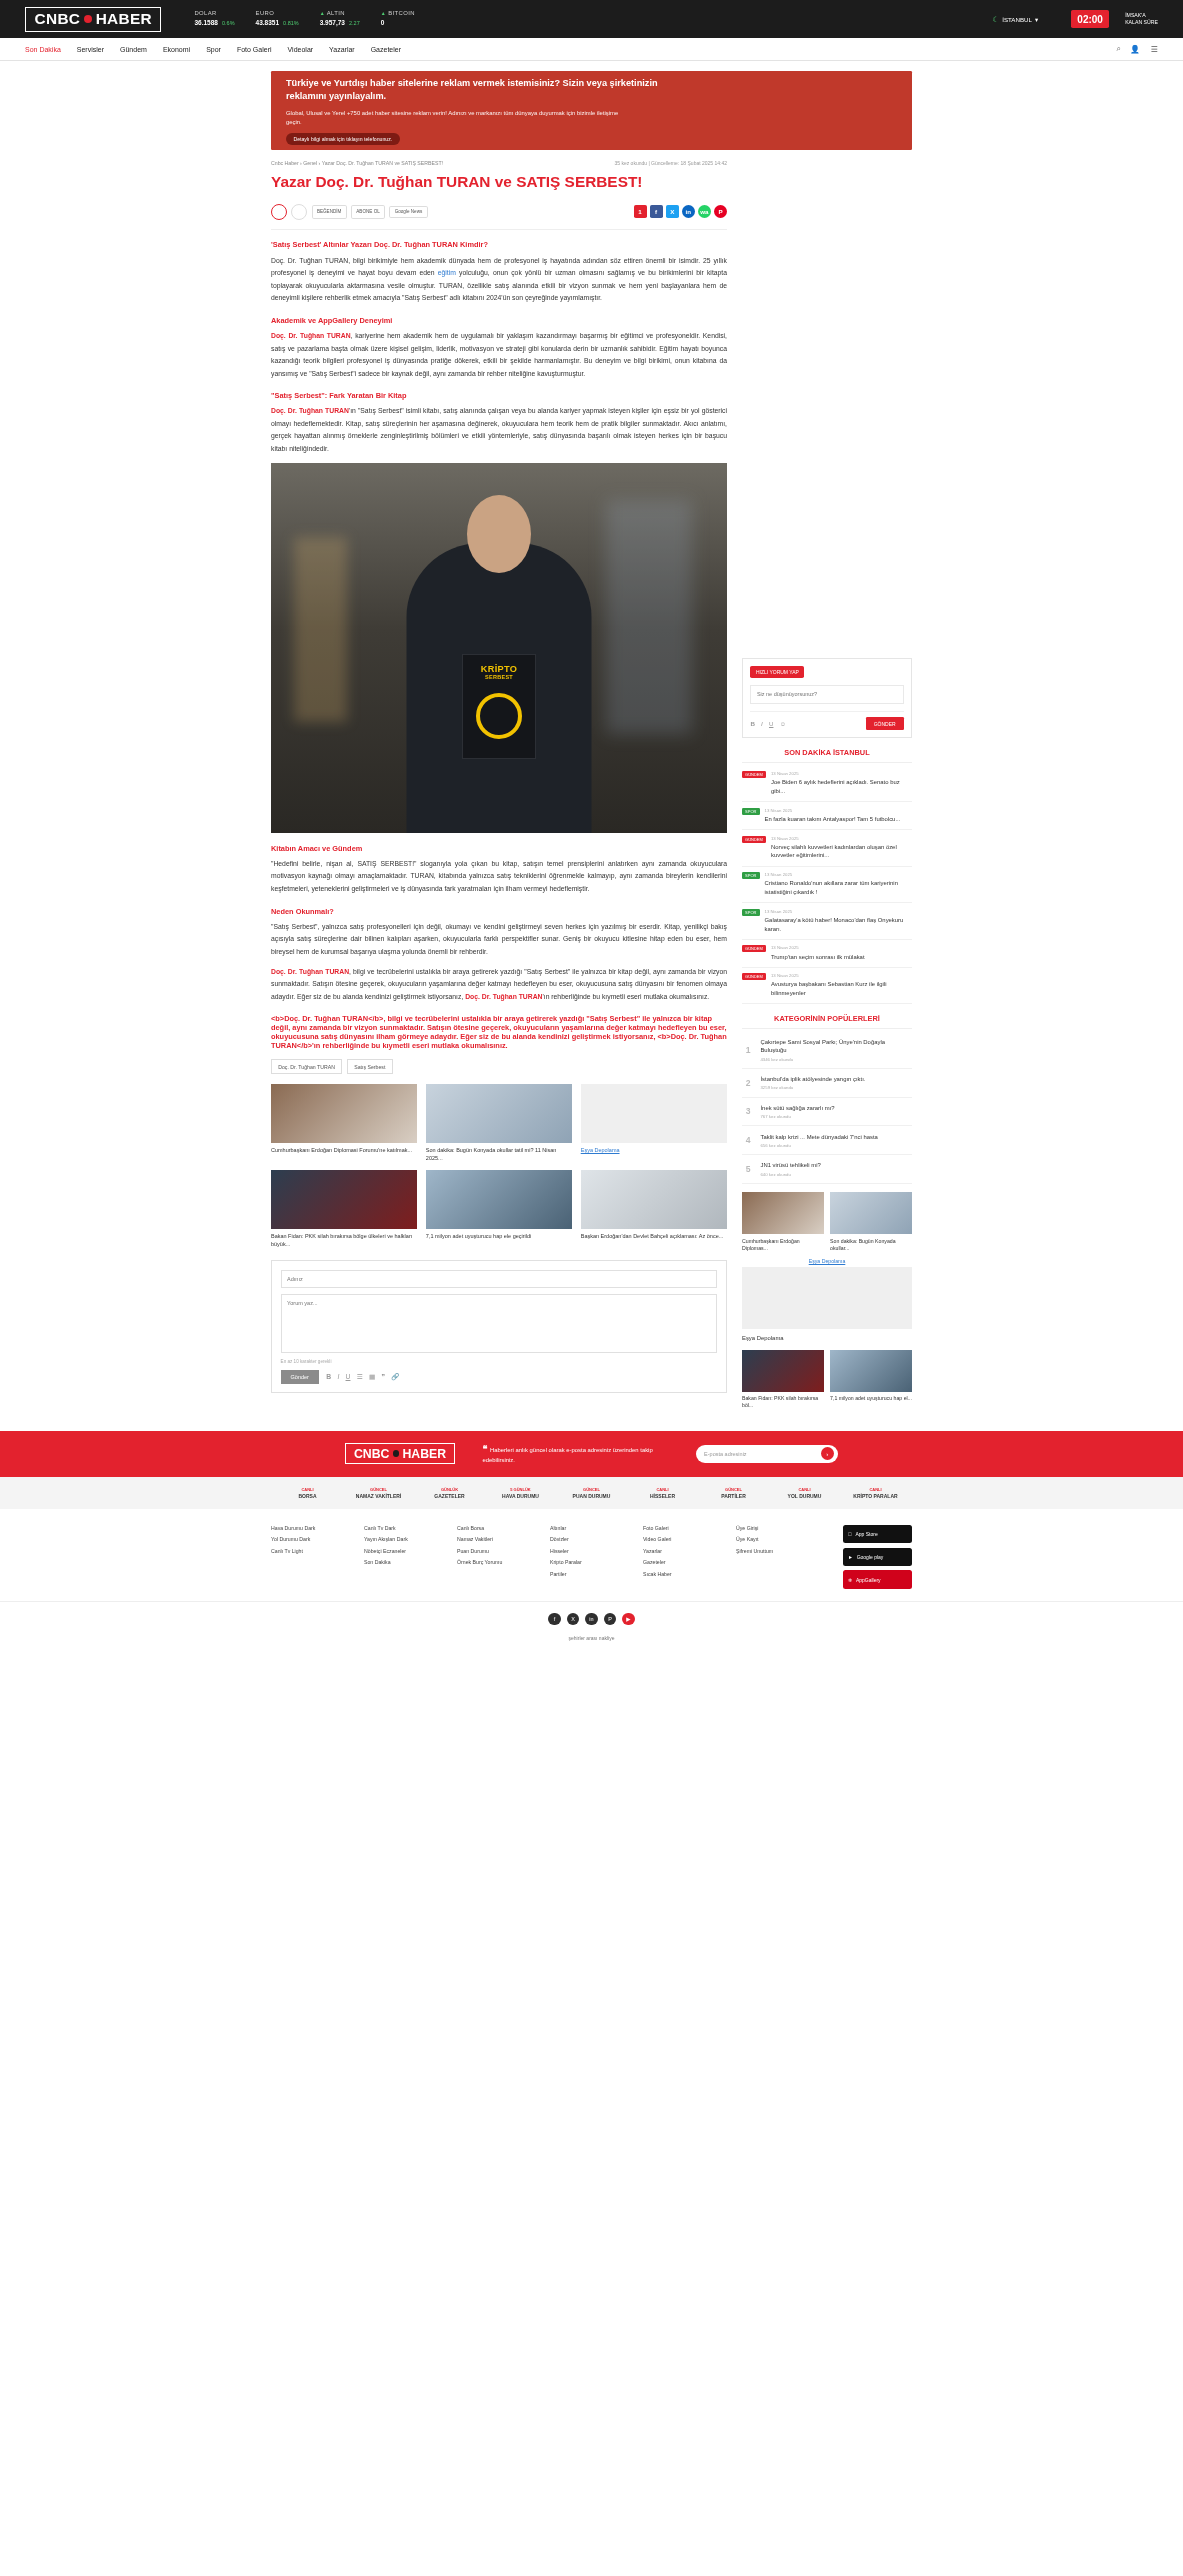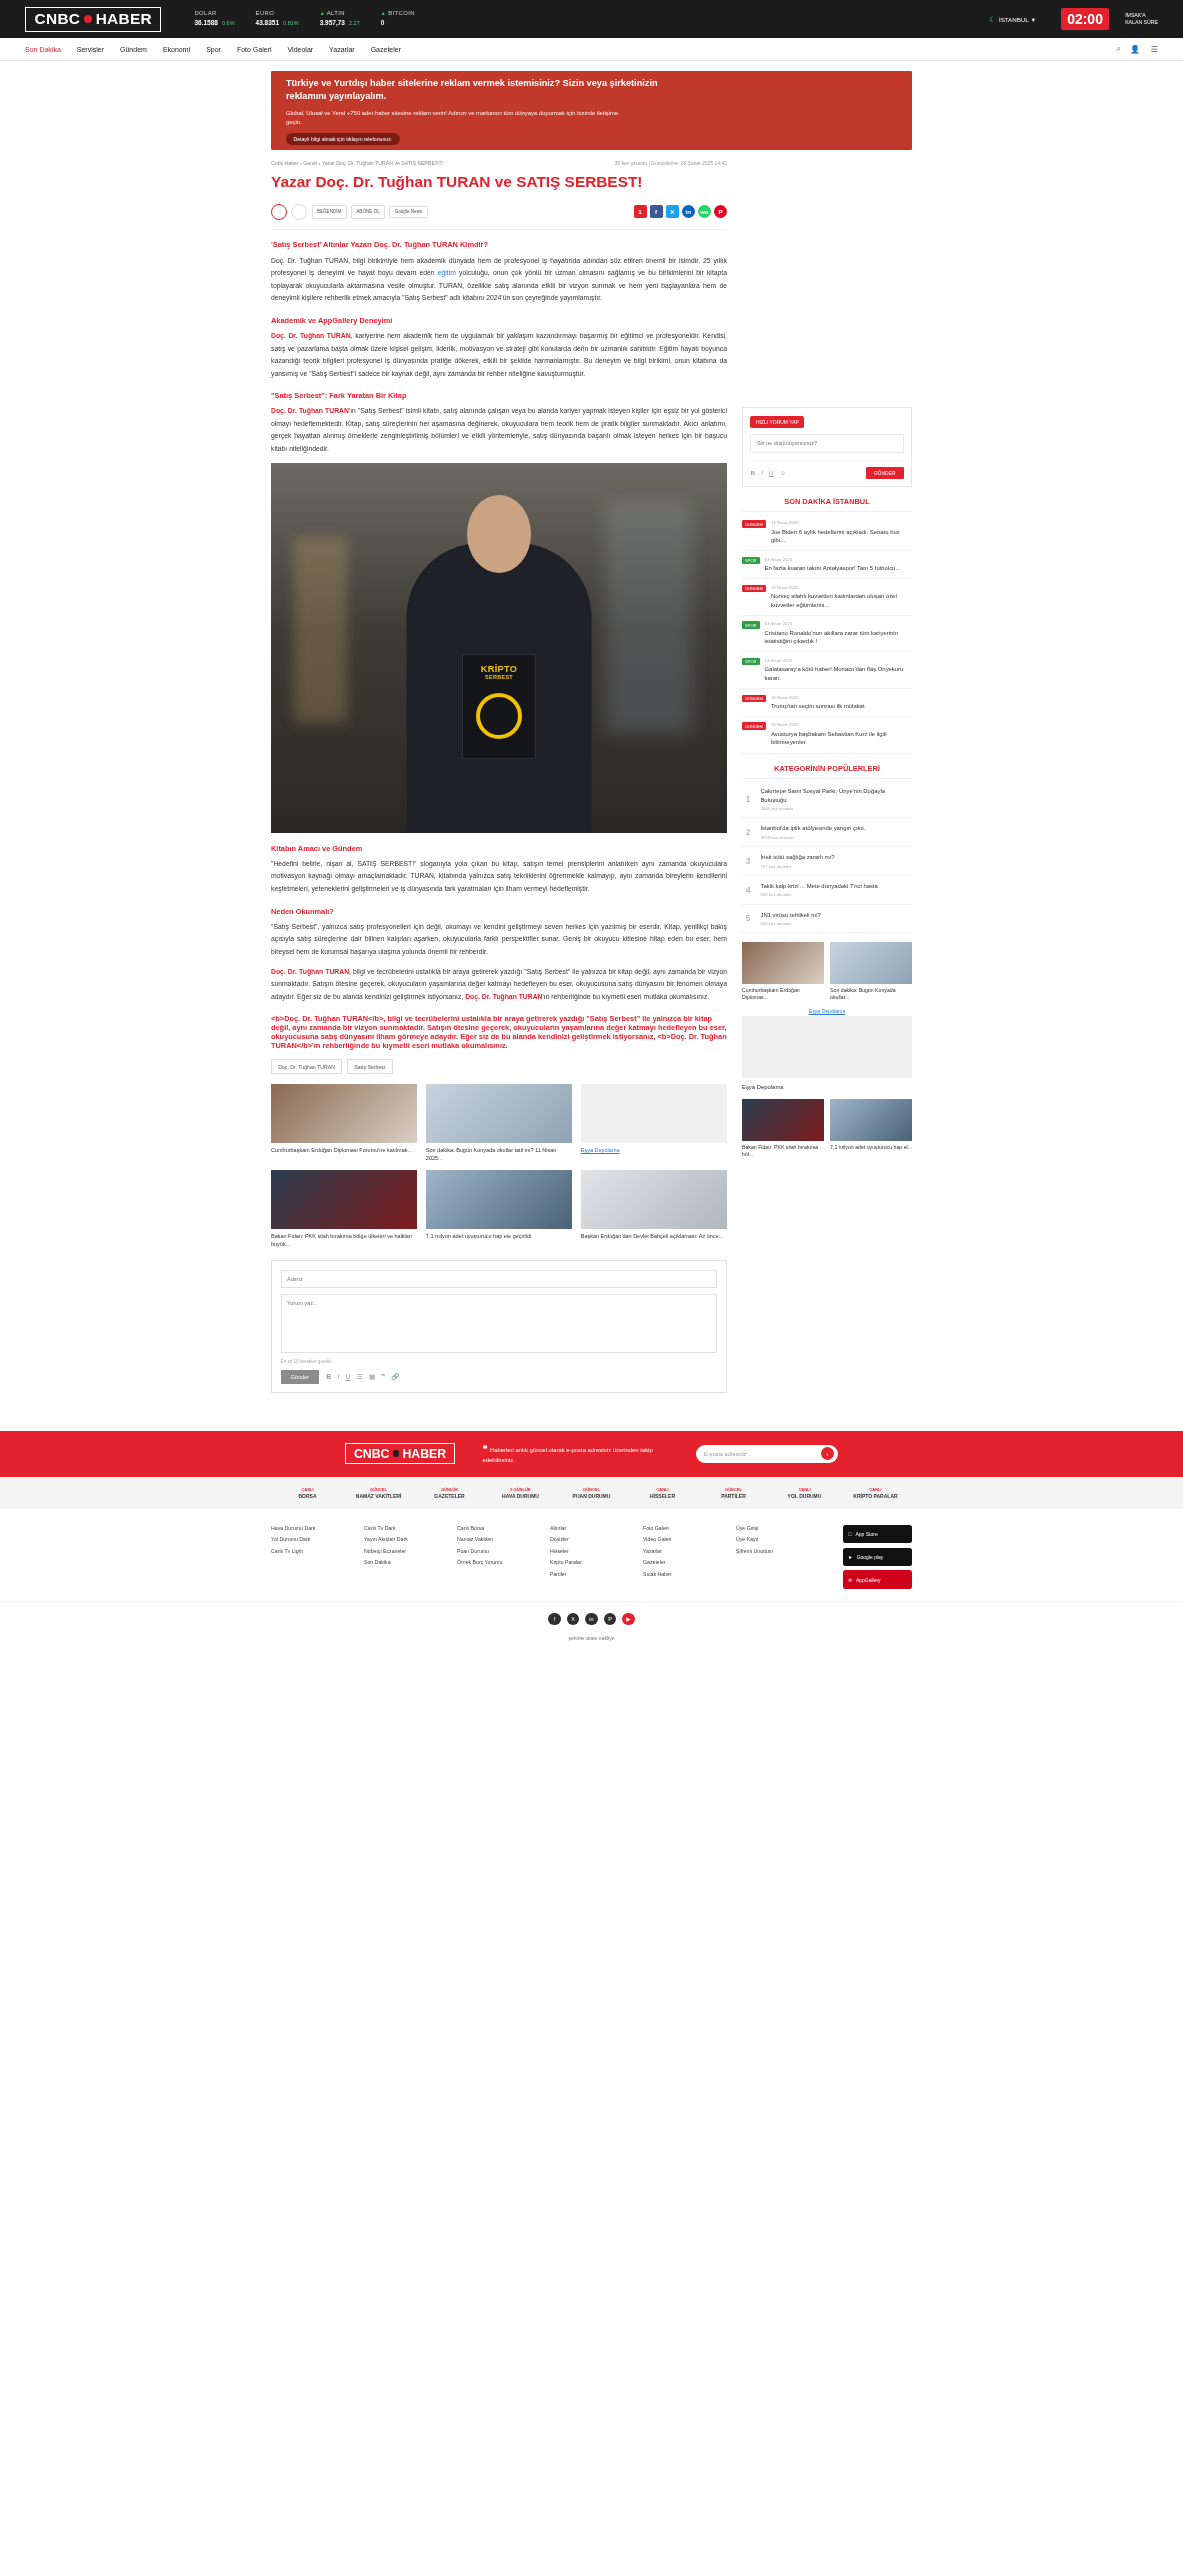--- a/index.html
+++ b/index.html
@@ -40,22 +40,22 @@
   .ticker { display: flex; align-items: center; gap: 21px; margin-left: 22px; }
   .tick-item { color: #fff; line-height: 1.25; }
   .tick-name { font-size: 5.9px; color: #cfcfcf; letter-spacing: 0.4px; display:block;}
   .tick-val { font-size: 6.5px; font-weight: bold; }
   .tick-chg { font-size: 5.5px; color: #4ecb71; margin-left: 1.8px; }
   .arrow-up { color: #4ecb71; font-size: 5px; }
 
   .city-box { display:flex; align-items:center; gap:3.1px; color:#fff; font-size:6.2px; margin-left:auto;}
   .moon { color: #4ecb71; font-size: 7.4px; }
   .clock-badge {
-    background: #e3222e; color: #fff; font-weight: bold; font-size: 14px;
-    padding: 3.1px 6.2px; border-radius: 1.8px; margin-left: 15px;
+    background: #e3222e; color: #fff; font-weight: bold; font-size: 10px;
+    padding: 3.1px 6.2px; border-radius: 1.8px; margin-left: 22px;
   }
   .imsak {
     color: #fff; font-size: 5.2px; line-height: 1.3; margin-left: 5px; text-align: left;
   }
 
   
   .nav {
     background: #fff;
     border-bottom: 0.6px solid #e3e3e3;
     height: 23.4px;
@@ -78,21 +78,21 @@
     padding: 8.6px 15px; position: relative; border-radius: 1.2px;
   }
   .ad-banner h3 { font-size: 9.2px; font-weight: bold; line-height: 1.5; max-width: 382px; }
   .ad-banner p { font-size: 5.9px; margin-top: 5px; max-width: 333px; line-height: 1.5; opacity: .95;}
   .ad-btn {
     margin-top: 6.2px; background: #7e1b13; color: #fff; font-size: 5.2px;
     padding: 3.1px 7.4px; border-radius: 6.2px; width: max-content;
   }
 
   
-  .container { width: 641px; margin: 0 auto; display: flex; gap: 15px; align-items: center; }
+  .container { width: 641px; margin: 0 auto; display: flex; gap: 15px; align-items: flex-end; }
   .content { width: 456px; }
   .sidebar { width: 170px; }
 
   .crumbs-row { display: flex; align-items: center; padding: 3.7px 0 1.2px; }
   .crumbs { font-size: 5.2px; color: #888; }
   .crumbs-meta { margin-left: auto; font-size: 5px; color: #999; }
 
   h1.title {
     font-size: 15.4px; color: #e3222e; font-weight: bold; line-height: 1.25;
     margin: 5px 0 8.6px;

